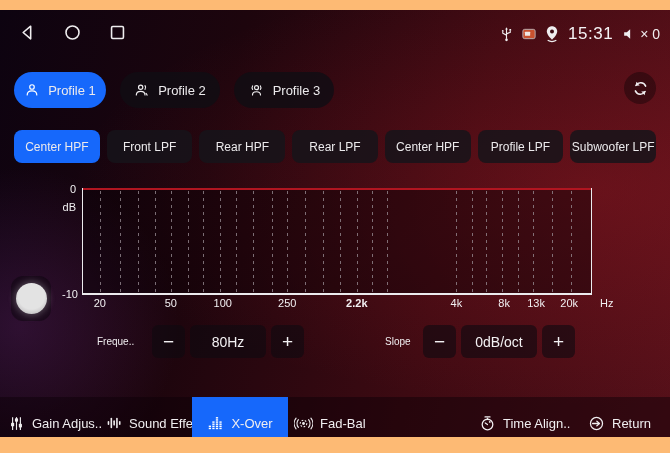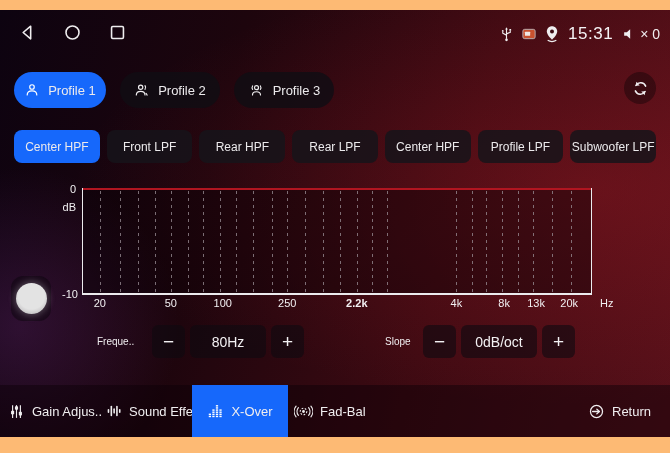--- a/index.html
+++ b/index.html
@@ -66,21 +66,21 @@
   .controls { position:absolute; left:0; top:315px; width:100%; height:33px; }
   .ctl-label { position:absolute; top:0; height:33px; display:flex; align-items:center; font-size:10px; color:#f0eef0; }
   .ctl-box { position:absolute; top:0; height:33px; border-radius:6px; background:rgba(14,10,16,0.62);
     display:flex; align-items:center; justify-content:center; color:#f3f1f3; }
   .ctl-btn { width:33px; font-size:19px; font-weight:400; cursor:pointer; }
   .ctl-val { font-size:14px; }
   .lab-freq { left:97px; }  .freq-minus { left:152px; } .freq-val { left:190px; width:76px; } .freq-plus { left:271px; }
   .lab-slope { left:385px; } .slope-minus { left:423px; } .slope-val { left:461px; width:76px; } .slope-plus { left:542px; }
 
   
-  .bottom-bar { position:absolute; left:0; bottom:0; width:100%; height:52px; background:rgba(10,1,6,0.45); }
+  .bottom-bar { position:absolute; left:0; bottom:0; width:100%; height:40px; background:rgba(10,1,6,0.45); }
   .nav-item { position:absolute; top:0; height:52px; display:flex; align-items:center; gap:7px;
     font-size:13px; color:#f0eef0; cursor:pointer; white-space:nowrap; }
   .nav-item.active { background:#1668fb; justify-content:center; }
   .ni-gain { left:8px; } .ni-sound { left:106px; } .ni-xover { left:192px; width:96px; }
   .ni-fadbal { left:294px; } .ni-mode { left:399px; } .ni-time { left:479px; } .ni-return { left:588px; }
 </style>
 </head>
 <body>
 
 <div class="page">
@@ -316,20 +316,30 @@
         <svg width="19" height="17" viewBox="0 0 26 24">
             <circle cx="13" cy="12" r="2" fill="#efedef"></circle>
             <circle cx="13" cy="12" r="4.6" fill="none" stroke="#efedef" stroke-width="1.5" stroke-dasharray="2.4 2.2"></circle>
             <path d="M5.8 6.5 A9 9 0 0 0 5.8 17.5" fill="none" stroke="#efedef" stroke-width="1.6" stroke-linecap="round"></path>
             <path d="M2.5 4.5 A12 12 0 0 0 2.5 19.5" fill="none" stroke="#efedef" stroke-width="1.6" stroke-linecap="round"></path>
             <path d="M20.2 6.5 A9 9 0 0 1 20.2 17.5" fill="none" stroke="#efedef" stroke-width="1.6" stroke-linecap="round"></path>
             <path d="M23.5 4.5 A12 12 0 0 1 23.5 19.5" fill="none" stroke="#efedef" stroke-width="1.6" stroke-linecap="round"></path>
           </svg>
         <span>Fad-Bal</span>
       </div>
+      <div class="nav-item ni-time">
+        <svg width="17" height="17" viewBox="0 0 24 24">
+            <circle cx="12" cy="13.5" r="7.5" fill="none" stroke="#efedef" stroke-width="1.8"></circle>
+            <path d="M12 6 V3.8" stroke="#efedef" stroke-width="1.8"></path>
+            <path d="M8.5 2.8 H15.5" stroke="#efedef" stroke-width="1.8" stroke-linecap="round"></path>
+            <circle cx="15.2" cy="9.8" r="1.3" fill="#efedef"></circle>
+            <path d="M12 13.5 L8.8 11.2" stroke="#efedef" stroke-width="1.6" stroke-linecap="round"></path>
+          </svg>
+        <span>Time Align..</span>
+      </div>
       <div class="nav-item ni-return">
         <svg width="17" height="17" viewBox="0 0 24 24">
             <circle cx="12" cy="12" r="8.5" fill="none" stroke="#efedef" stroke-width="1.8"></circle>
             <path d="M6.5 12 H15.5" stroke="#efedef" stroke-width="1.8" stroke-linecap="round"></path>
             <path d="M12.5 8.8 L16.2 12 L12.5 15.2" fill="none" stroke="#efedef" stroke-width="1.8" stroke-linecap="round" stroke-linejoin="round"></path>
           </svg>
         <span>Return</span>
       </div>
     </div>
 

